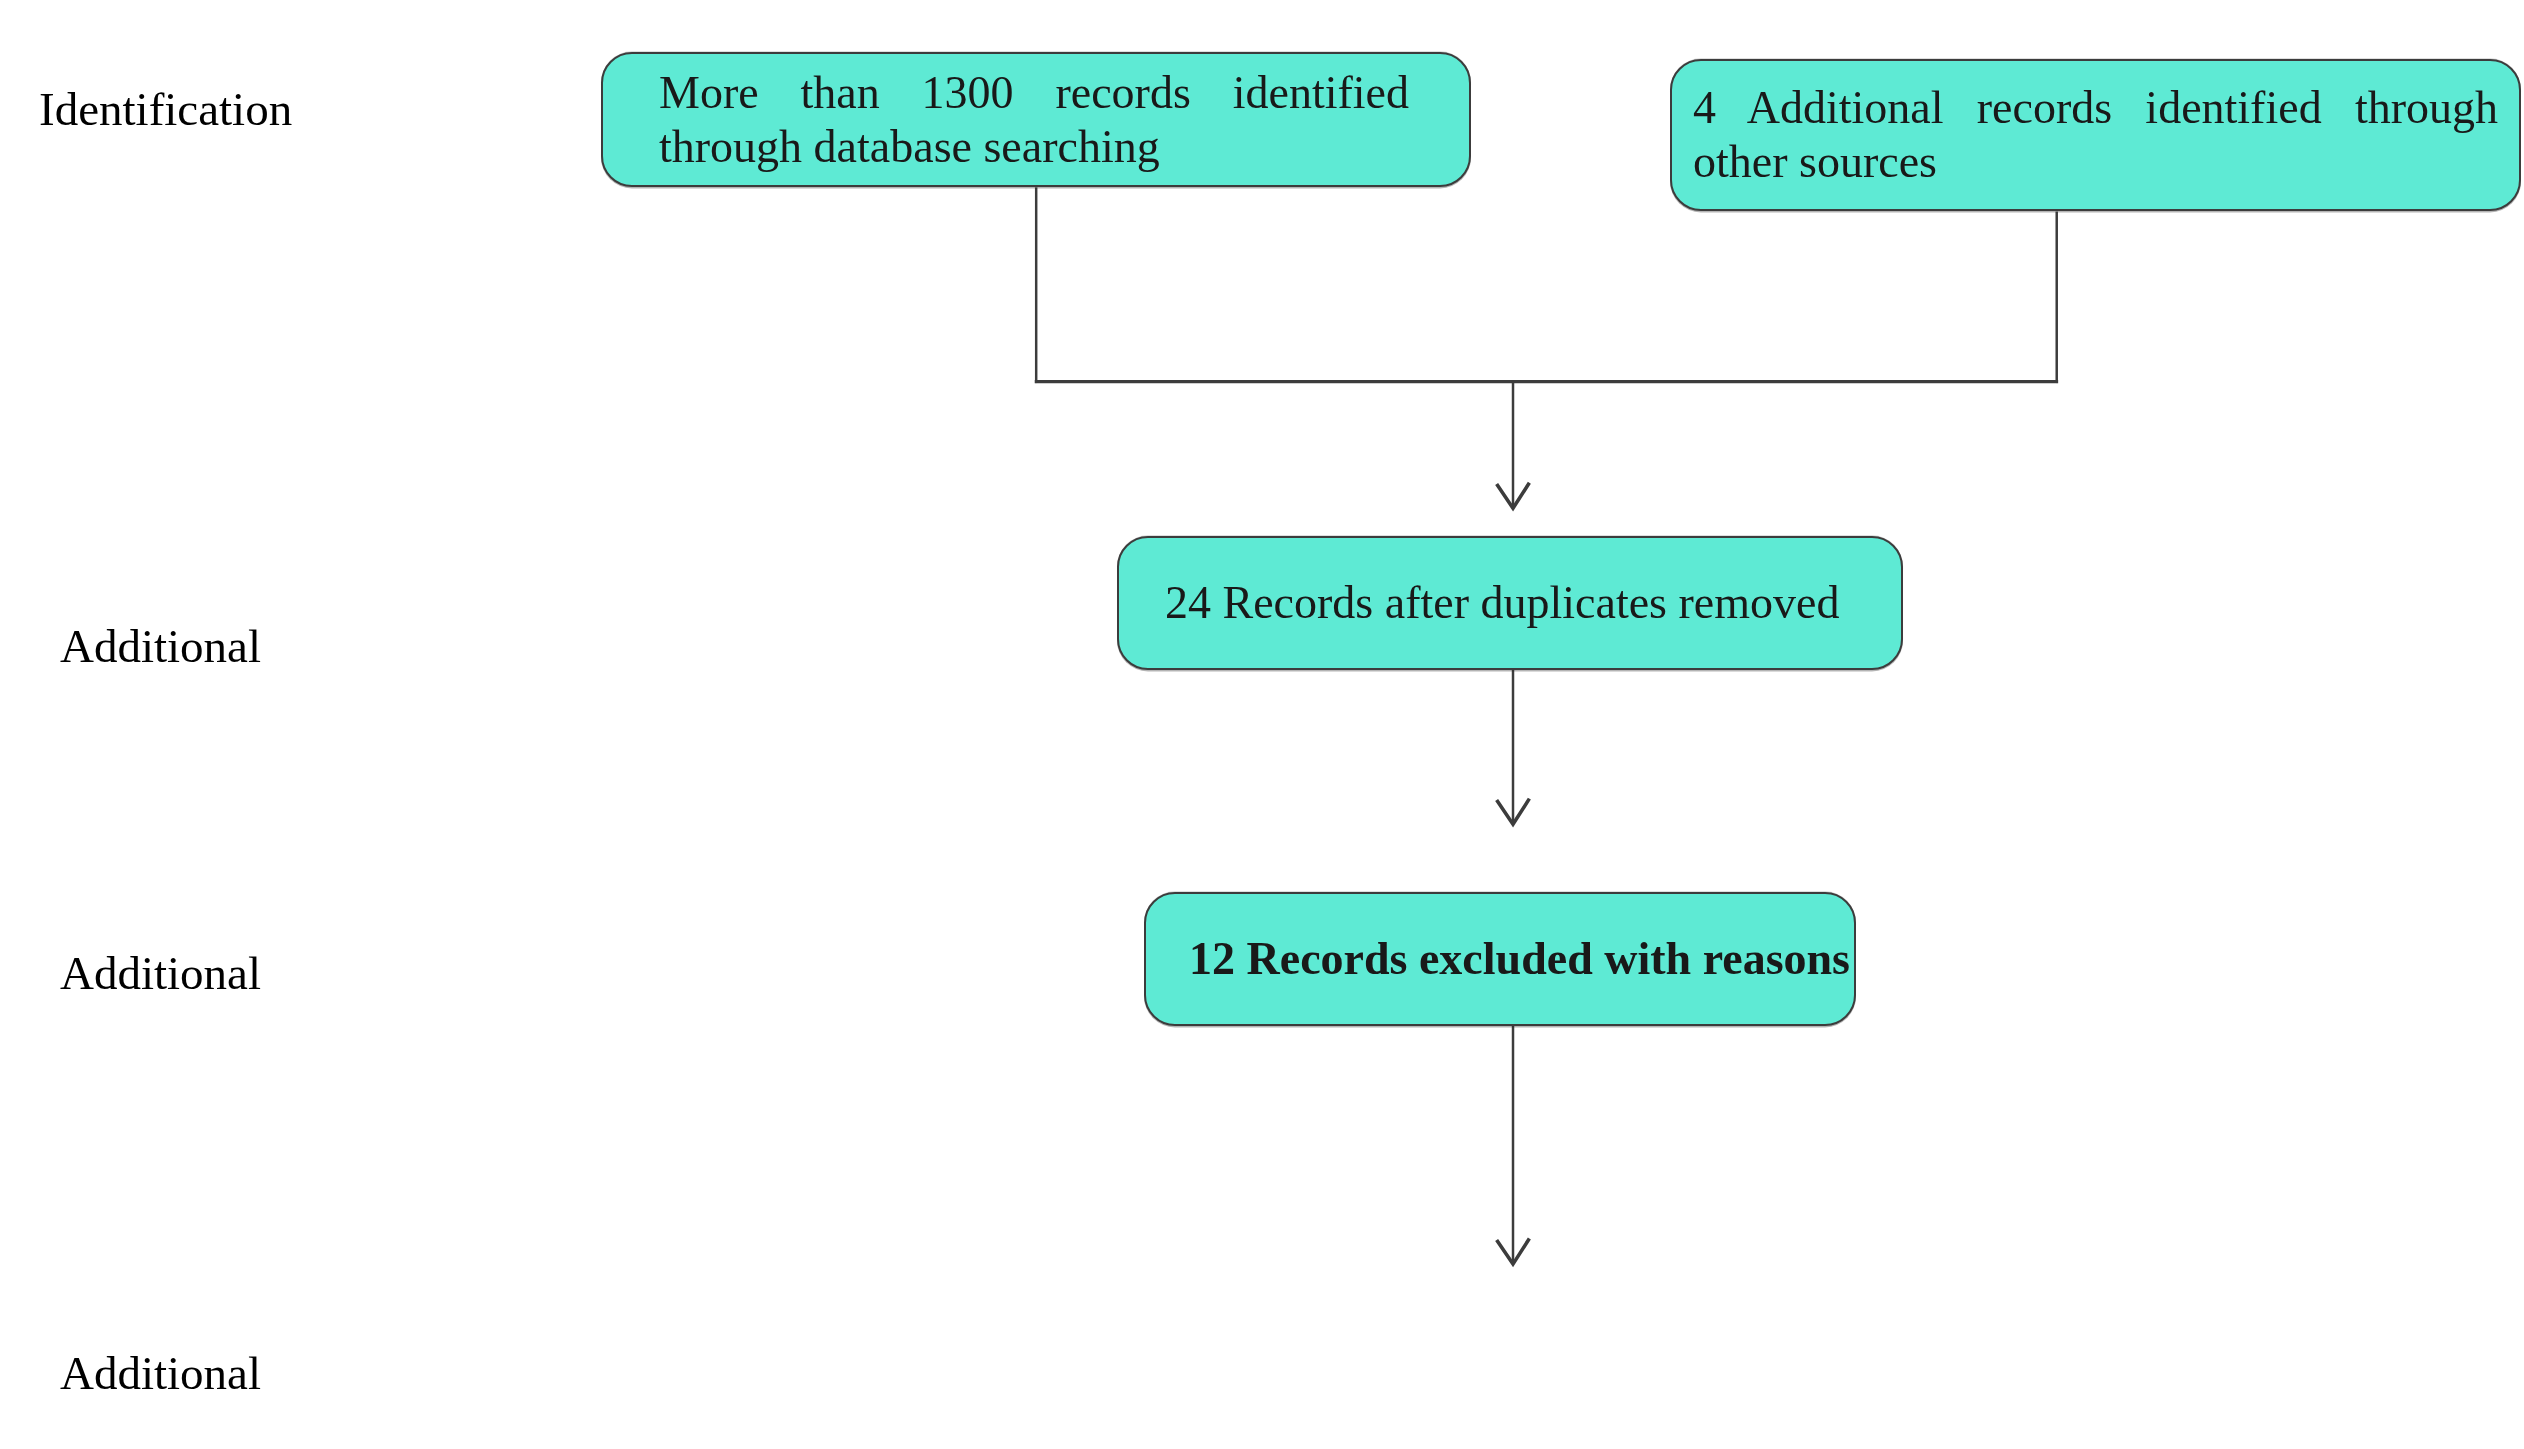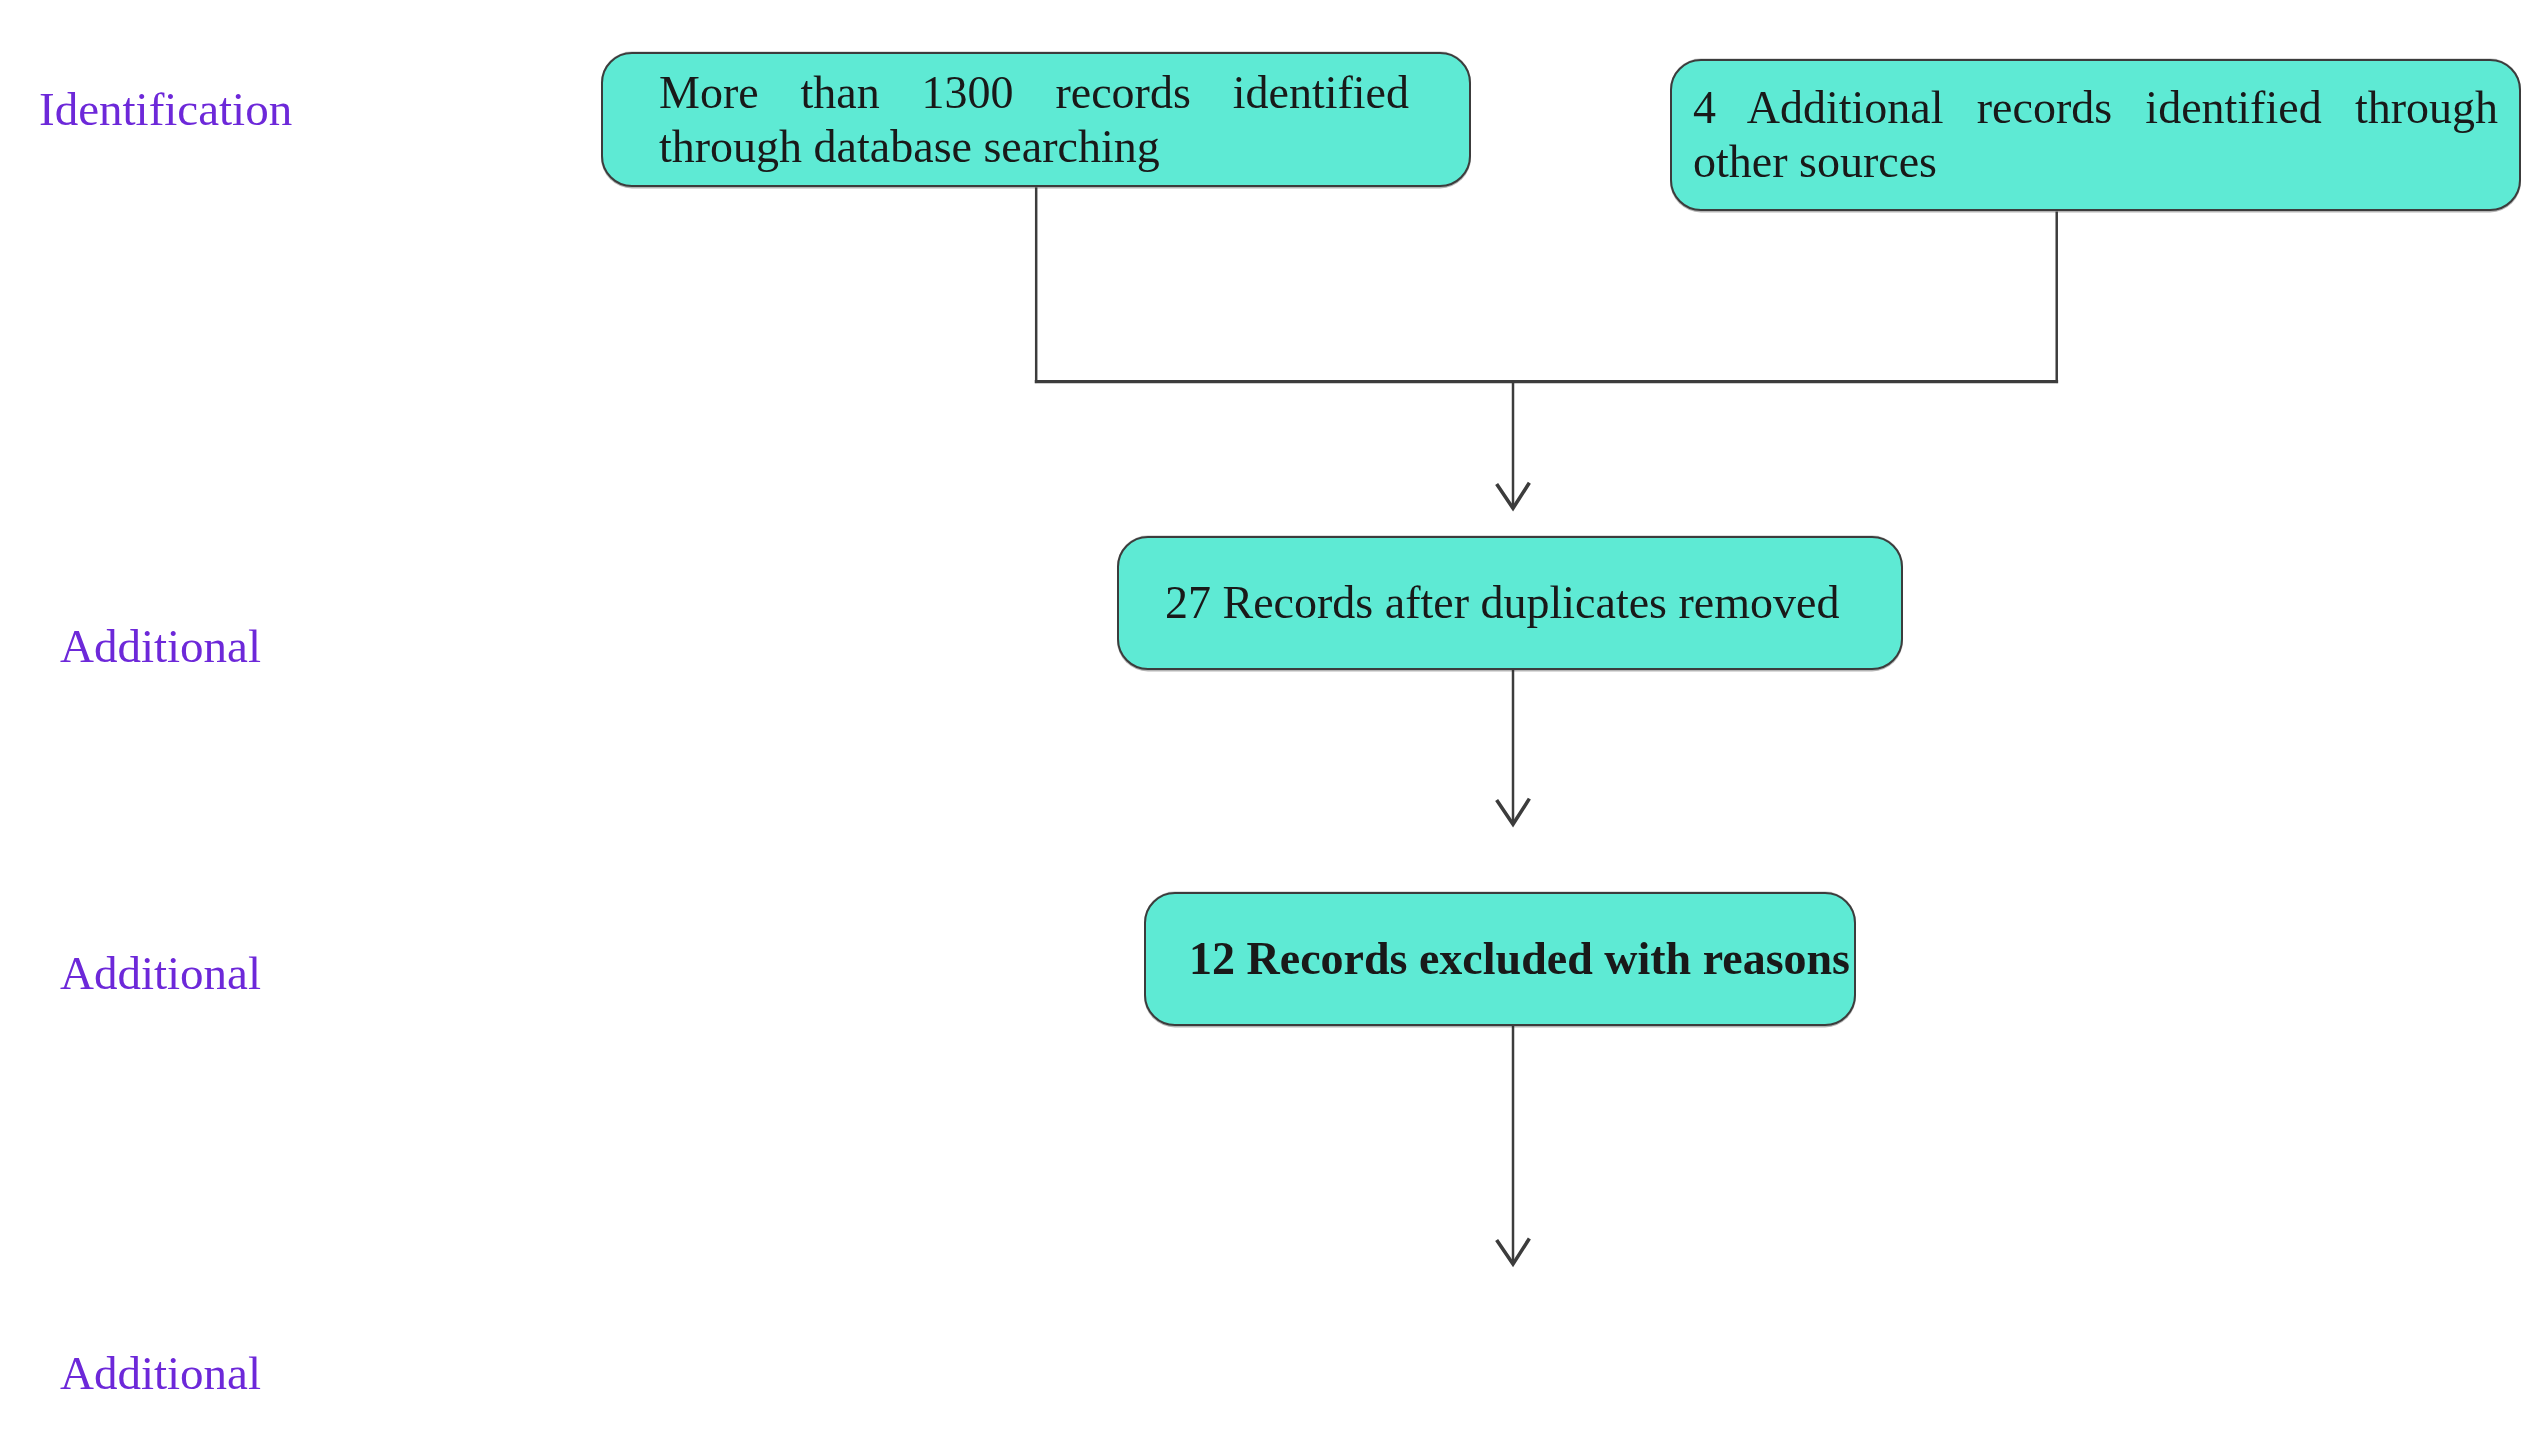--- a/index.html
+++ b/index.html
@@ -15,21 +15,21 @@
     font-family: "Liberation Serif", "DejaVu Serif", serif;
     color: #1a1a1a;
     overflow: hidden;
   }
 
   
   .stage-label {
     position: absolute;
     font-size: 47px;
     line-height: 50px;
-    color: #6d28d9;
+    color: #000000;
     white-space: nowrap;
   }
   .label-identification { left: 39px;  top: 84px; }
   .label-screening      { left: 60px;  top: 621px; }
   .label-eligibility    { left: 60px;  top: 948px; }
   .label-inclusion      { left: 60px;  top: 1348px; }
 
   
   .flow-box {
     position: absolute;
@@ -103,21 +103,21 @@
 
   <div class="flow-box justified box-database">
     <span class="box-text">More than 1300 records identified through database searching</span>
   </div>
 
   <div class="flow-box justified box-other">
     <span class="box-text">4 Additional records identified through other sources</span>
   </div>
 
   <div class="flow-box one-line box-duplicates">
-    <span class="box-text">27 Records after duplicates removed</span>
+    <span class="box-text">24 Records after duplicates removed</span>
   </div>
 
   <div class="flow-box one-line box-excluded">
     <span class="box-text">12 Records excluded with reasons</span>
   </div>
 
 
 </div>
 
 

